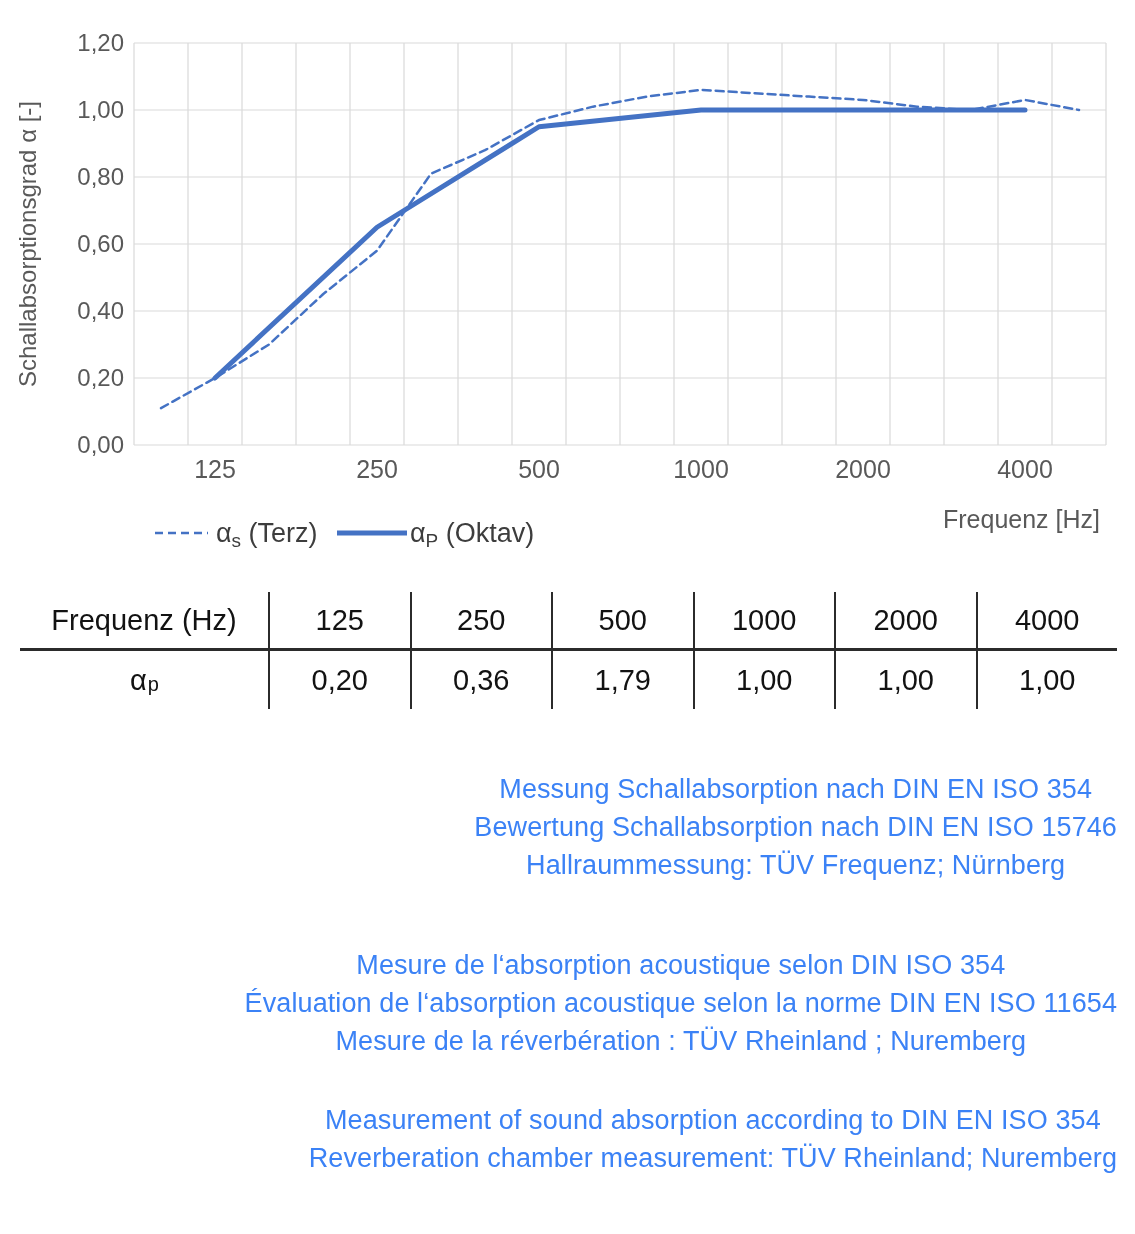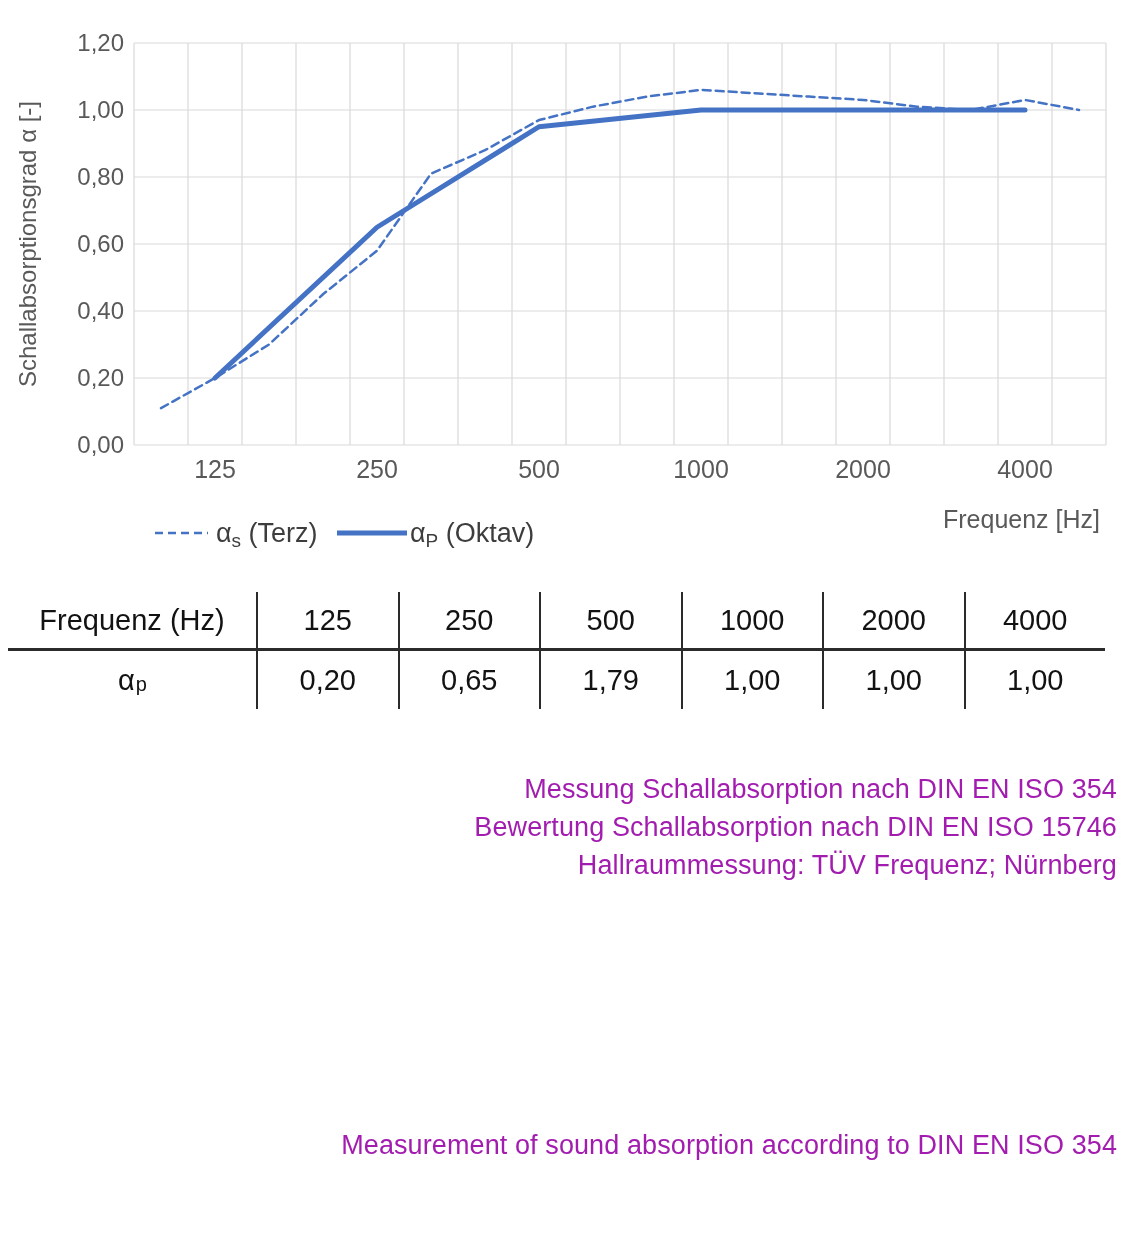--- a/index.html
+++ b/index.html
@@ -1,34 +1,34 @@
 <!DOCTYPE html>
 <html><head>
 <meta charset="utf-8">
 <style>
   html,body{margin:0;padding:0;background:#ffffff;}
   .page{position:relative;width:1135px;height:1234px;background:#fff;overflow:hidden;
         font-family:"Liberation Sans",sans-serif;}
   svg{position:absolute;left:0;top:0;font-family:"Liberation Sans",sans-serif;}
 
   
-  .freq-table{position:absolute;left:8px;top:592px;width:1097px;
+  .freq-table{position:absolute;left:20px;top:592px;width:1097px;
     display:grid;grid-template-columns:248px repeat(6,141.5px);grid-template-rows:59px 58px;
     font-size:29px;color:#121212;}
   .freq-table .cell{display:flex;align-items:center;justify-content:center;}
   .freq-table .v{border-left:2px solid #2b2b2b;}
   .freq-table .head{border-bottom:3px solid #2b2b2b;}
   .freq-table sub{font-size:20px;line-height:0;position:relative;top:4px;left:1px;}
 
   
-  .note{position:absolute;right:18px;text-align:right;font-size:27px;line-height:38px;
-        color:#a21caf;letter-spacing:0.1px;white-space:nowrap;}
+  .note{position:absolute;right:18px;text-align:center;font-size:27px;line-height:38px;
+        color:#3b82f6;letter-spacing:0.1px;white-space:nowrap;}
   #note-de{top:770px;}
   #note-fr{top:946px;}
-  #note-en{top:1101px;margin-top:25px;}
+  #note-en{top:1101px;}
 </style>
 </head>
 <body>
 
 <div class="page">
 
   <svg id="chart-svg" width="1135" height="565" viewBox="0 0 1135 565">
       <g stroke="#D9D9D9" stroke-width="1.2">
         <line x1="134" x2="134" y1="43" y2="445"></line>
         <line x1="188" x2="188" y1="43" y2="445"></line>
@@ -89,31 +89,37 @@
     <div class="cell head v">500</div>
     <div class="cell head v">1000</div>
     <div class="cell head v">2000</div>
     <div class="cell head v">4000</div>
 
     <div class="cell">
       <span>α</span>
         <sub>p</sub>
     </div>
     <div class="cell v">0,20</div>
-    <div class="cell v">0,65</div>
+    <div class="cell v">0,36</div>
     <div class="cell v">1,79</div>
     <div class="cell v">1,00</div>
     <div class="cell v">1,00</div>
     <div class="cell v">1,00</div>
   </div>
 
   <div class="note" id="note-de">
     <div class="note-line">Messung Schallabsorption nach DIN EN ISO 354</div>
     <div class="note-line">Bewertung Schallabsorption nach DIN EN ISO 15746</div>
     <div class="note-line">Hallraummessung: TÜV Frequenz; Nürnberg</div>
   </div>
 
+  <div class="note" id="note-fr">
+    <div class="note-line">Mesure de l‘absorption acoustique selon DIN ISO 354</div>
+    <div class="note-line">Évaluation de l‘absorption acoustique selon la norme DIN EN ISO 11654</div>
+    <div class="note-line">Mesure de la réverbération : TÜV Rheinland ; Nuremberg</div>
+  </div>
 
   <div class="note" id="note-en">
     <div class="note-line">Measurement of sound absorption according to DIN EN ISO 354</div>
+    <div class="note-line">Reverberation chamber measurement: TÜV Rheinland; Nuremberg</div>
   </div>
 
 </div>
 
 </body></html>

